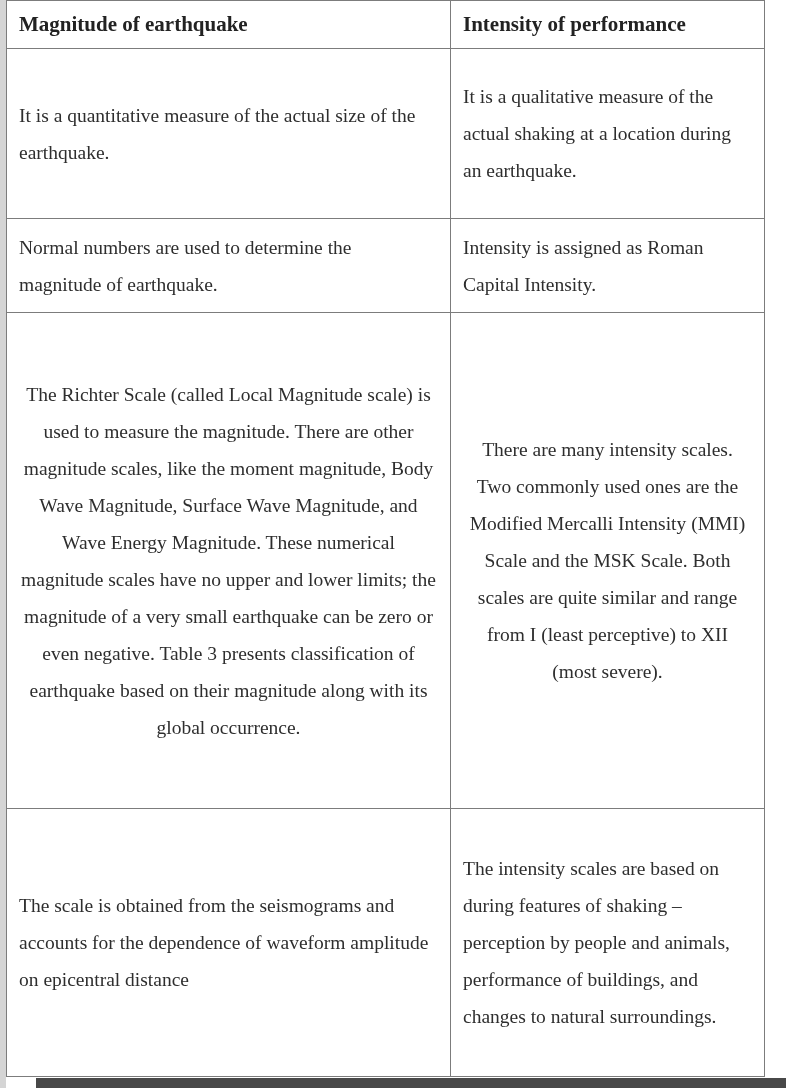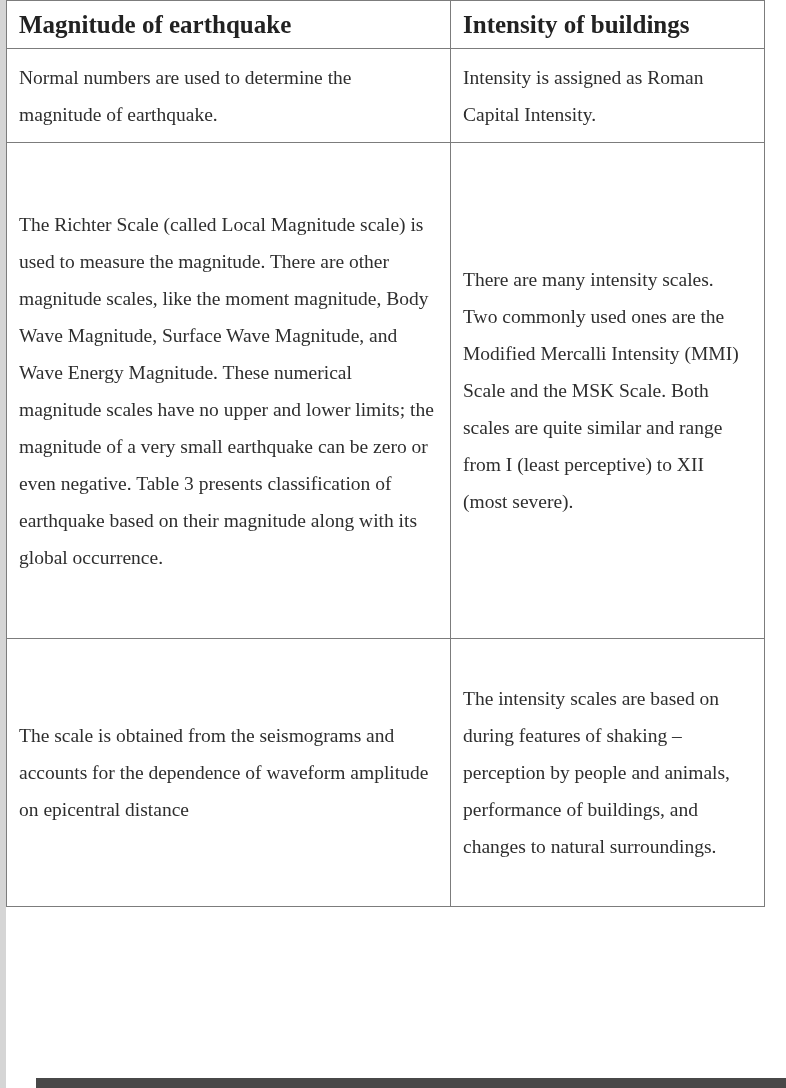--- a/index.html
+++ b/index.html
@@ -38,30 +38,30 @@
     vertical-align: middle;
     text-align: left;
     padding: 6px 12px;
     font-size: 19.5px;
     line-height: 37px;
     overflow: hidden;
   }
 
   th {
     height: 48px;
-    font-size: 25px;
+    font-size: 21px;
     font-weight: bold;
     line-height: 1.2;
     vertical-align: middle;
     color: #222222;
   }
 
   tr.r1 td { height: 170px; }
   tr.r2 td { height: 94px; }
-  tr.r3 td { height: 496px; }
+  tr.r3 td { height: 496px; text-align: center; }
   tr.r4 td { height: 268px; }
 
   .dark-bar {
     position: absolute;
     left: 36px;
     right: 0;
     bottom: 0;
     height: 10px;
     background: #484848;
   }
@@ -72,24 +72,28 @@
 <div class="left-strip"></div>
 
 <table class="cmp">
   <colgroup>
     <col class="c-left">
     <col class="c-right">
   </colgroup>
   <thead>
     <tr>
       <th>Magnitude of earthquake</th>
-      <th>Intensity of buildings</th>
+      <th>Intensity of performance</th>
     </tr>
   </thead>
   <tbody>
+    <tr class="r1">
+      <td>It is a quantitative measure of the actual size of the earthquake.</td>
+      <td>It is a qualitative measure of the actual shaking at a location during an earthquake.</td>
+    </tr>
     <tr class="r2">
       <td>Normal numbers are used to determine the magnitude of earthquake.</td>
       <td>Intensity is assigned as Roman Capital Intensity.</td>
     </tr>
     <tr class="r3">
       <td>The Richter Scale (called Local Magnitude scale) is used to measure the magnitude. There are other magnitude scales, like the moment magnitude, Body Wave Magnitude, Surface Wave Magnitude, and Wave Energy Magnitude. These numerical magnitude scales have no upper and lower limits; the magnitude of a very small earthquake can be zero or even negative. Table 3 presents classification of earthquake based on their magnitude along with its global occurrence.</td>
       <td>There are many intensity scales. Two commonly used ones are the Modified Mercalli Intensity (MMI) Scale and the MSK Scale. Both scales are quite similar and range from I (least perceptive) to XII (most severe).</td>
     </tr>
     <tr class="r4">
       <td>The scale is obtained from the seismograms and accounts for the dependence of waveform amplitude on epicentral distance</td>

